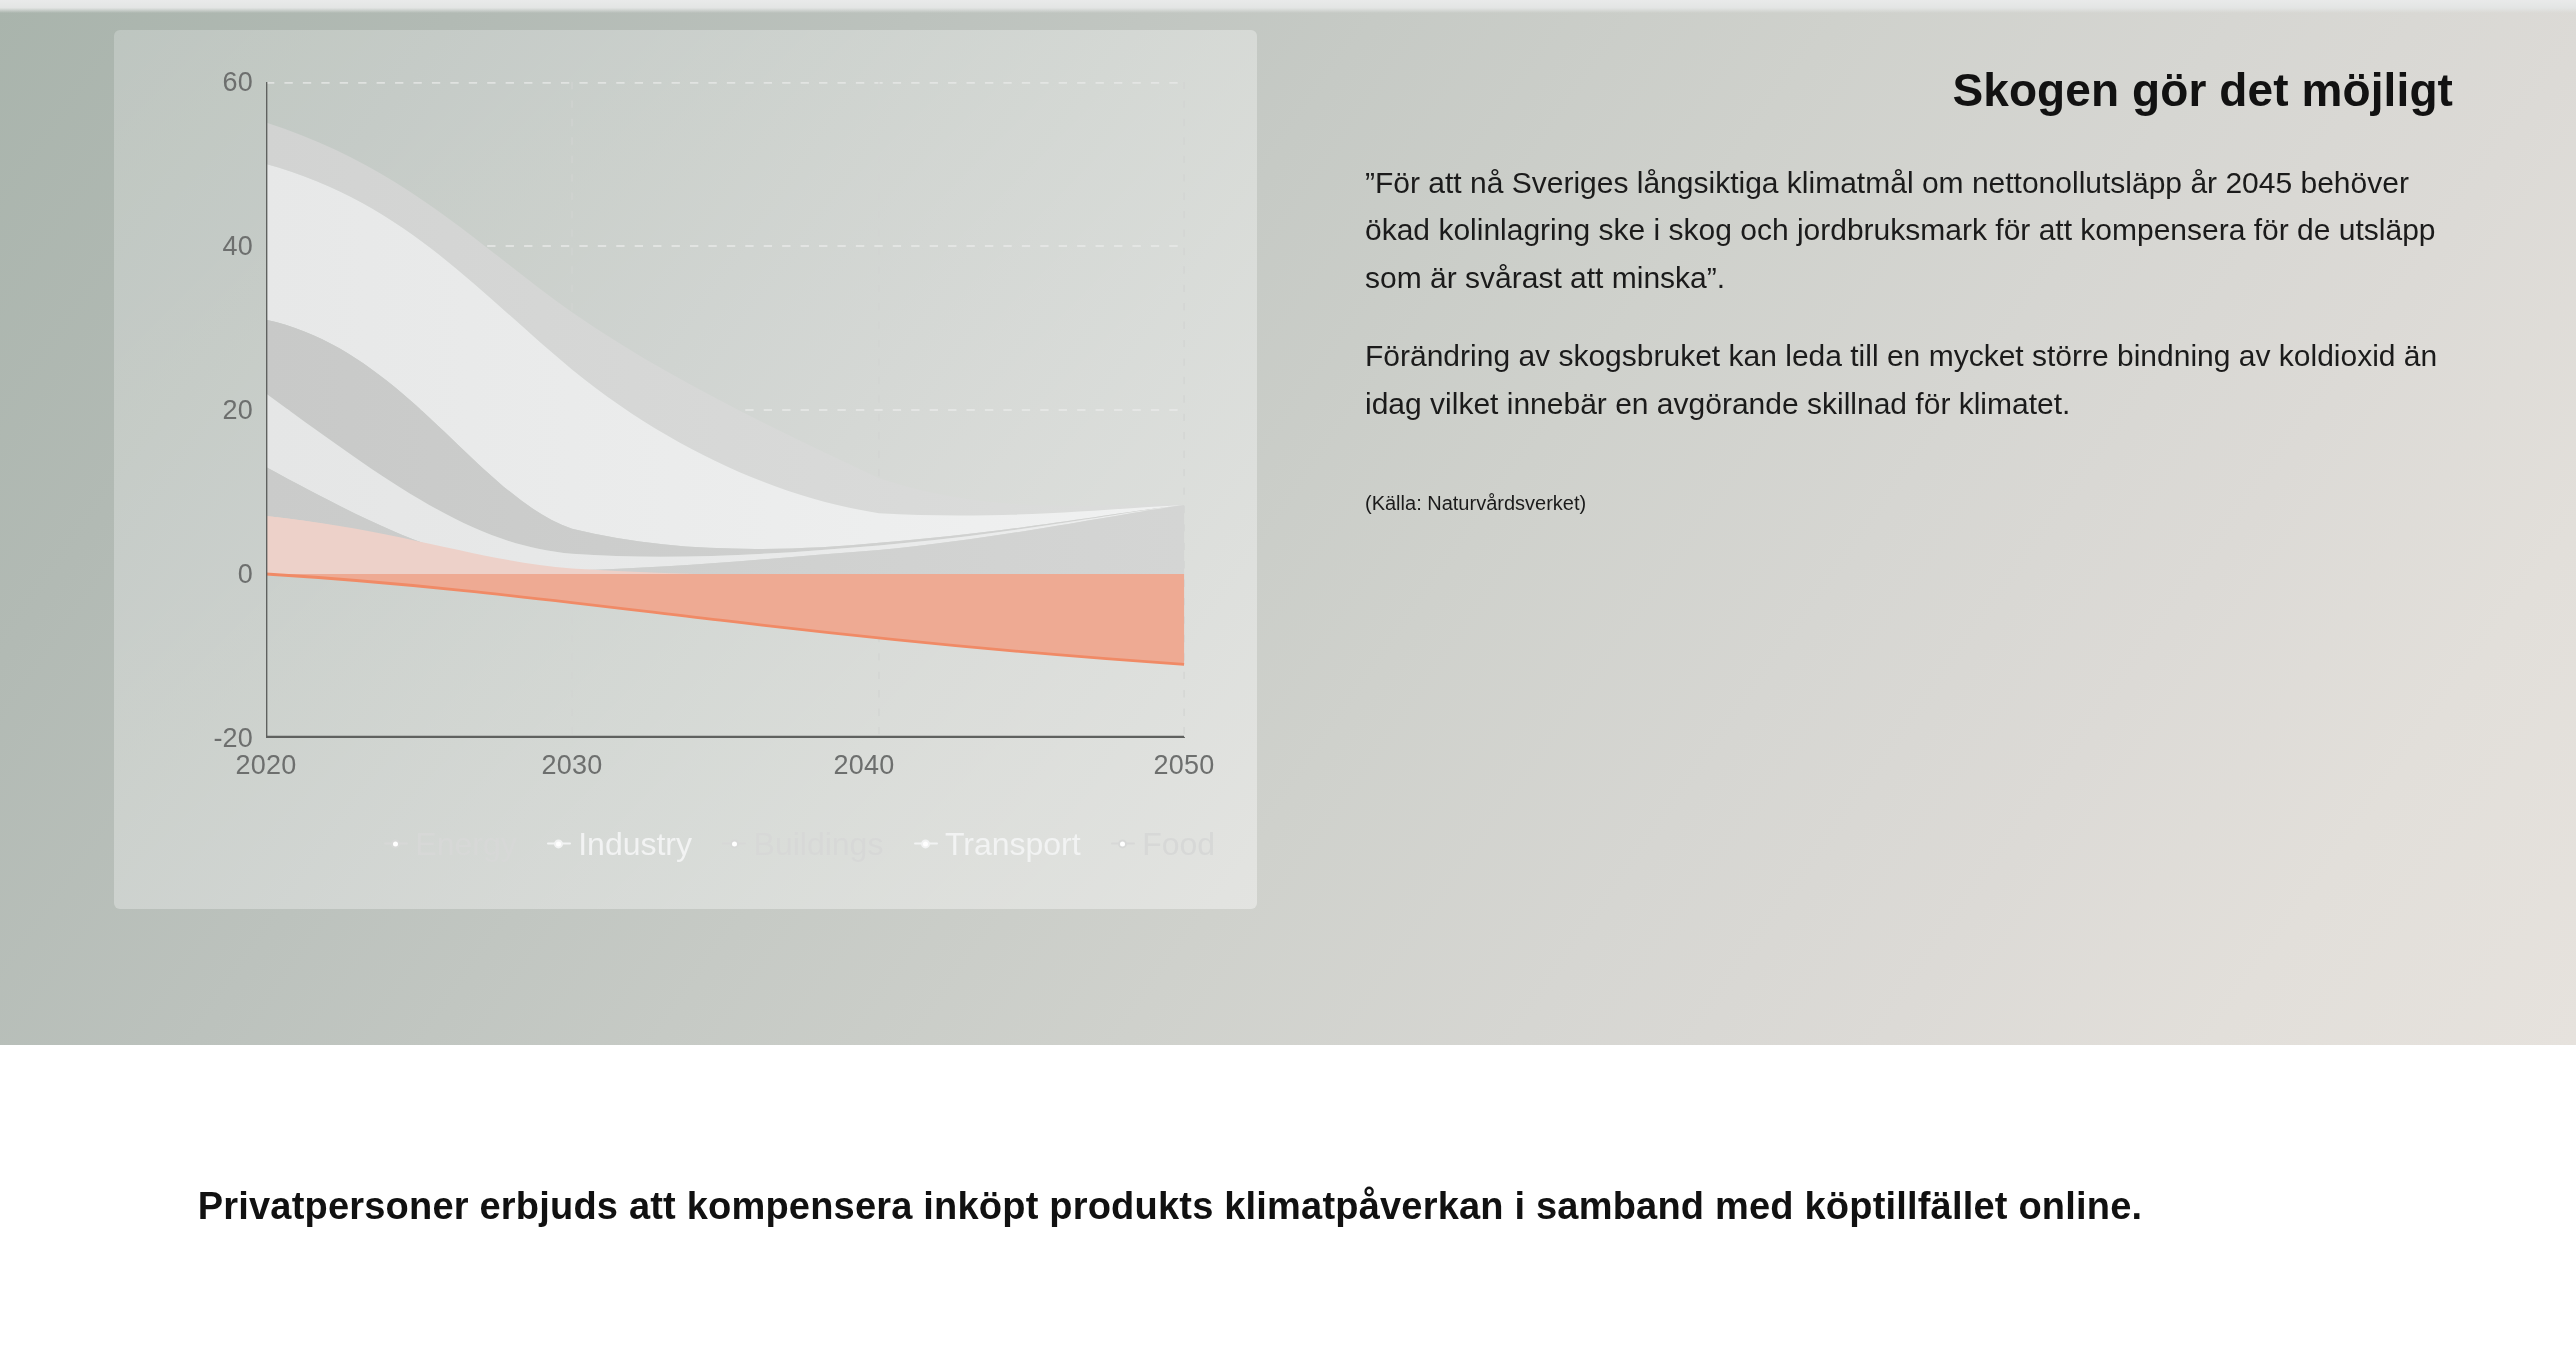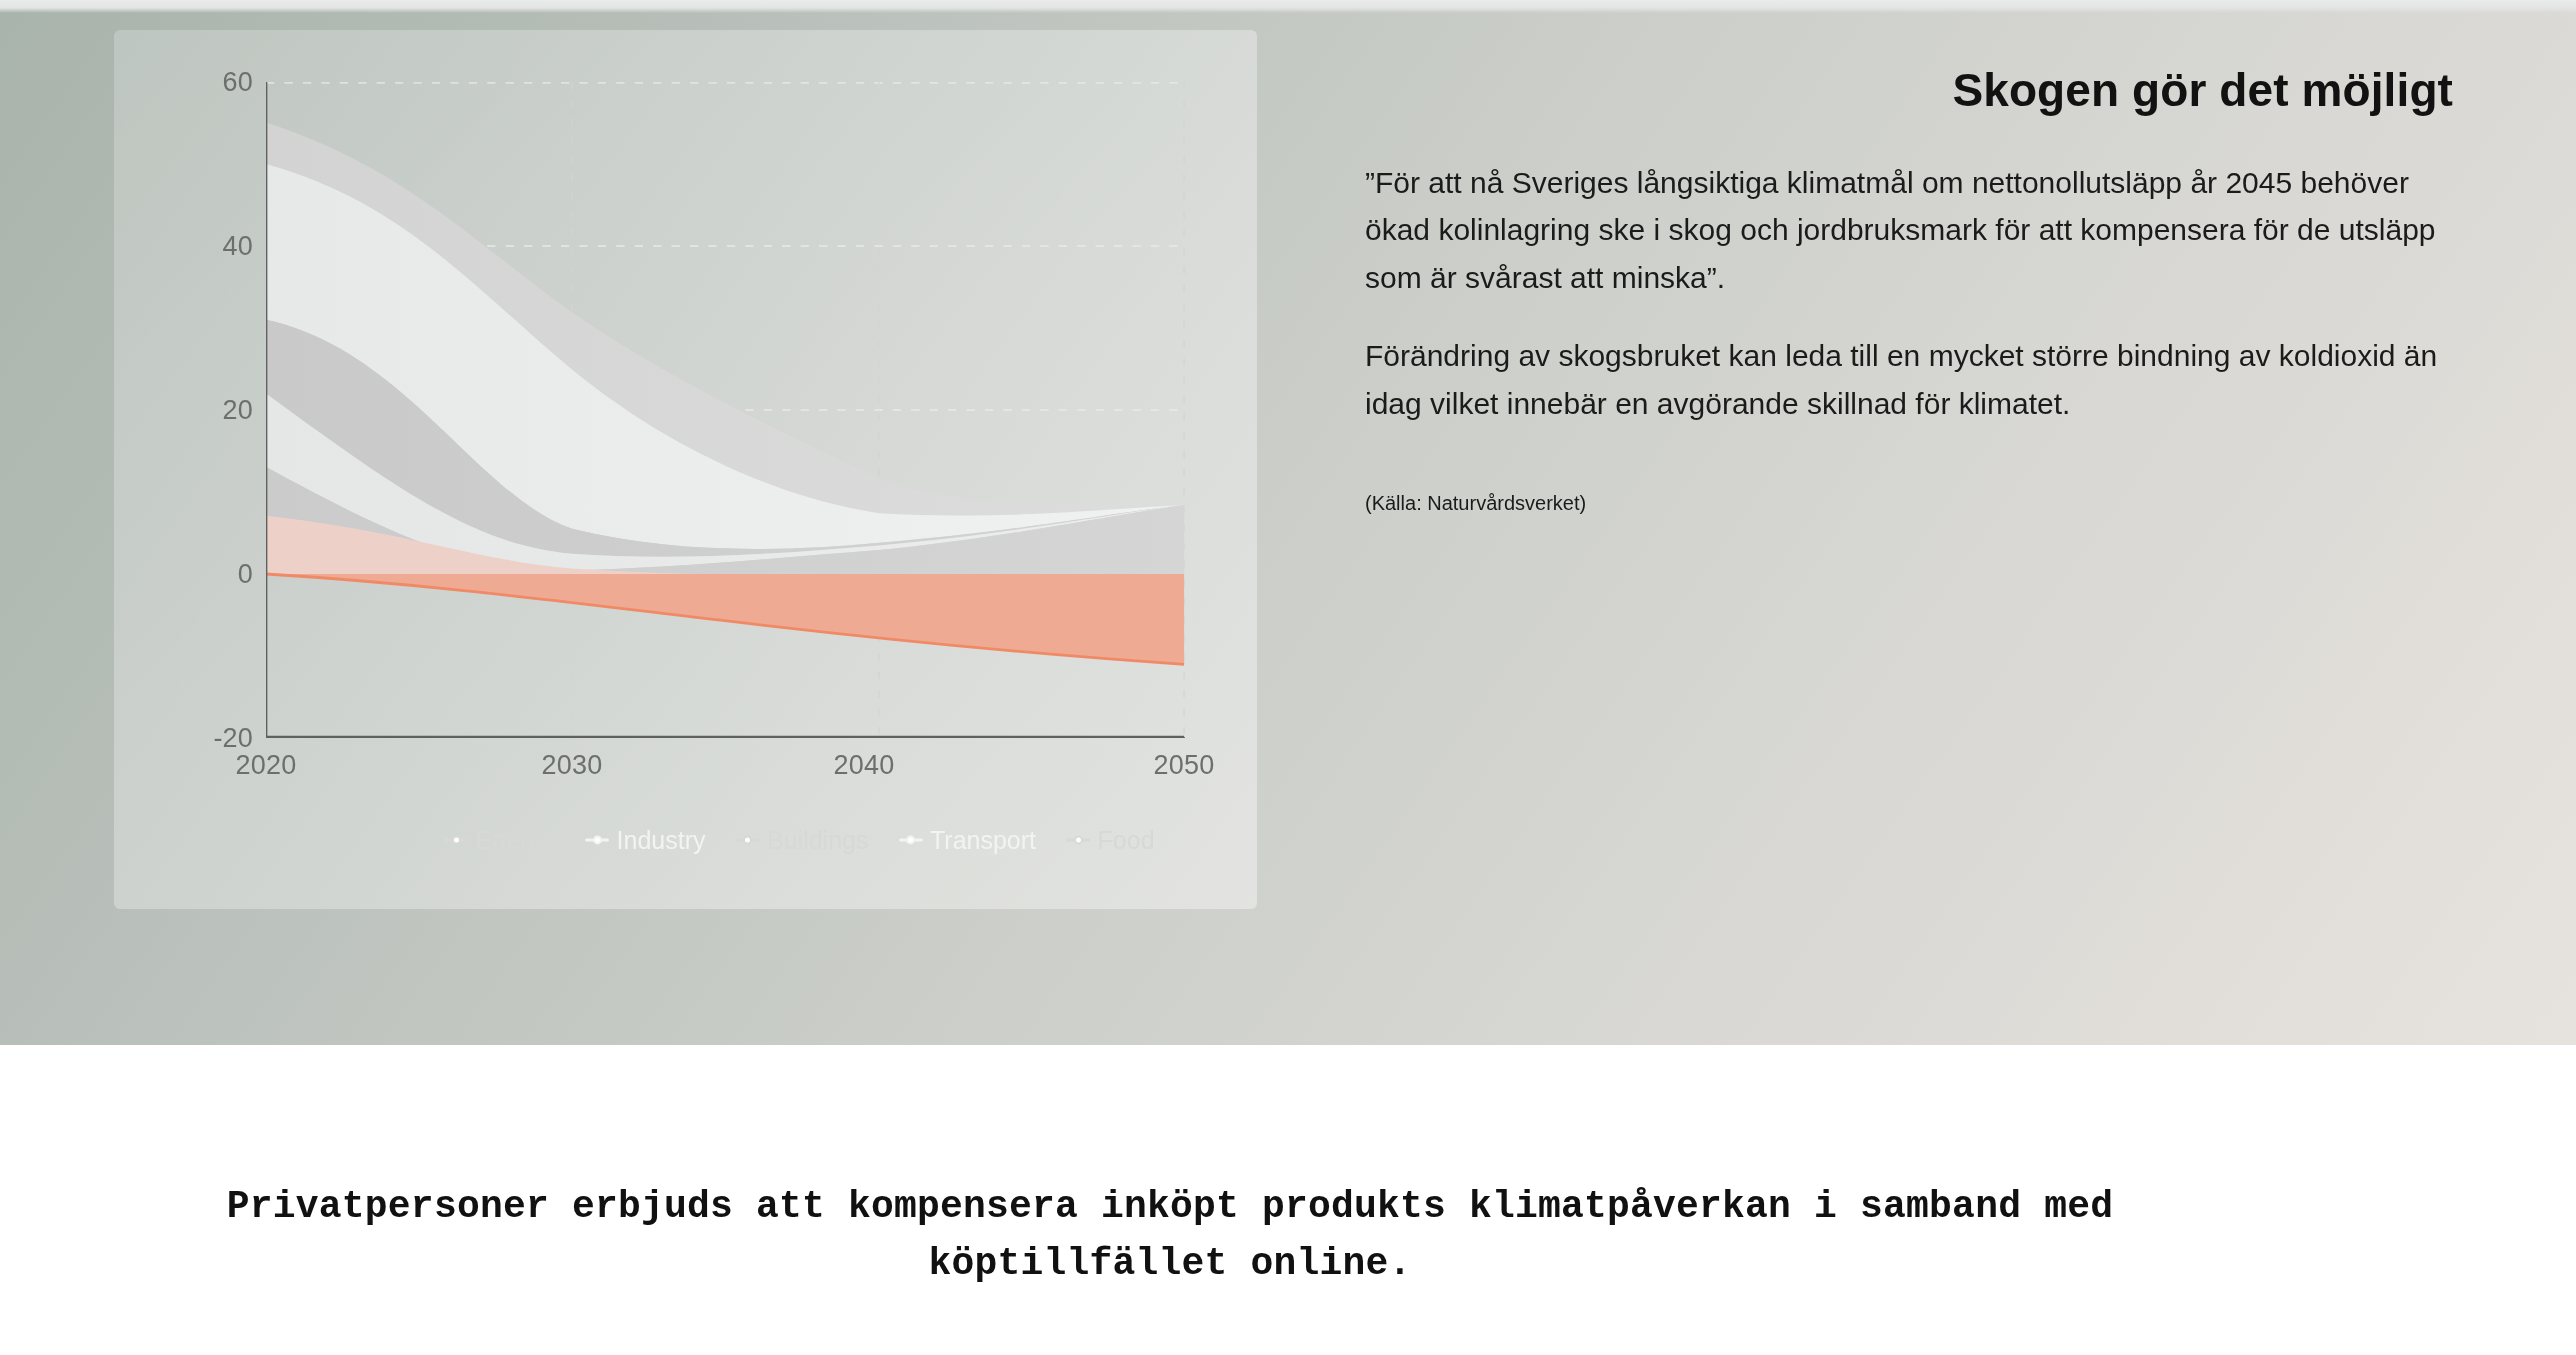--- a/index.html
+++ b/index.html
@@ -78,21 +78,21 @@
     width: 1143px;
     text-align: center;
     line-height: 1;
   }
   .legend-row { display:block; margin-bottom: 11px; }
   .legend-item {
     display: inline-flex;
     align-items: center;
     gap: 7.4px;
     margin: 0 13px;
-    font-size: 25px;
+    font-size: 32px;
     font-family: "Liberation Sans", sans-serif;
     white-space: nowrap;
   }
   .legend-mark { display:inline-block; width: 24px; height: 13px; position: relative; flex: none; }
   .legend-mark i {
     position:absolute; left:0; top:50%; width:24px; height:2.8px;
     transform: translateY(-50%); background: currentColor; border-radius:1.8px;
   }
   .legend-mark b {
     position:absolute; left:7.4px; top:50%; width:9.2px; height:9.2px;
@@ -127,21 +127,20 @@
     font-size: 20px;
     color: #1b1b1b;
   }
 
   
   #white-section {
     position: absolute;
     left: 0; top: 1045px;
     width: 2340px; height: 311px;
     background: #ffffff;
-    font-family: Liberation Mono, monospace;
   }
   #bottom-head {
     position: absolute;
     left: 50%;
     top: 133px;
     transform: translateX(-50%);
     width: 2130px;
     text-align: center;
     font-size: 38px;
     font-weight: bold;

